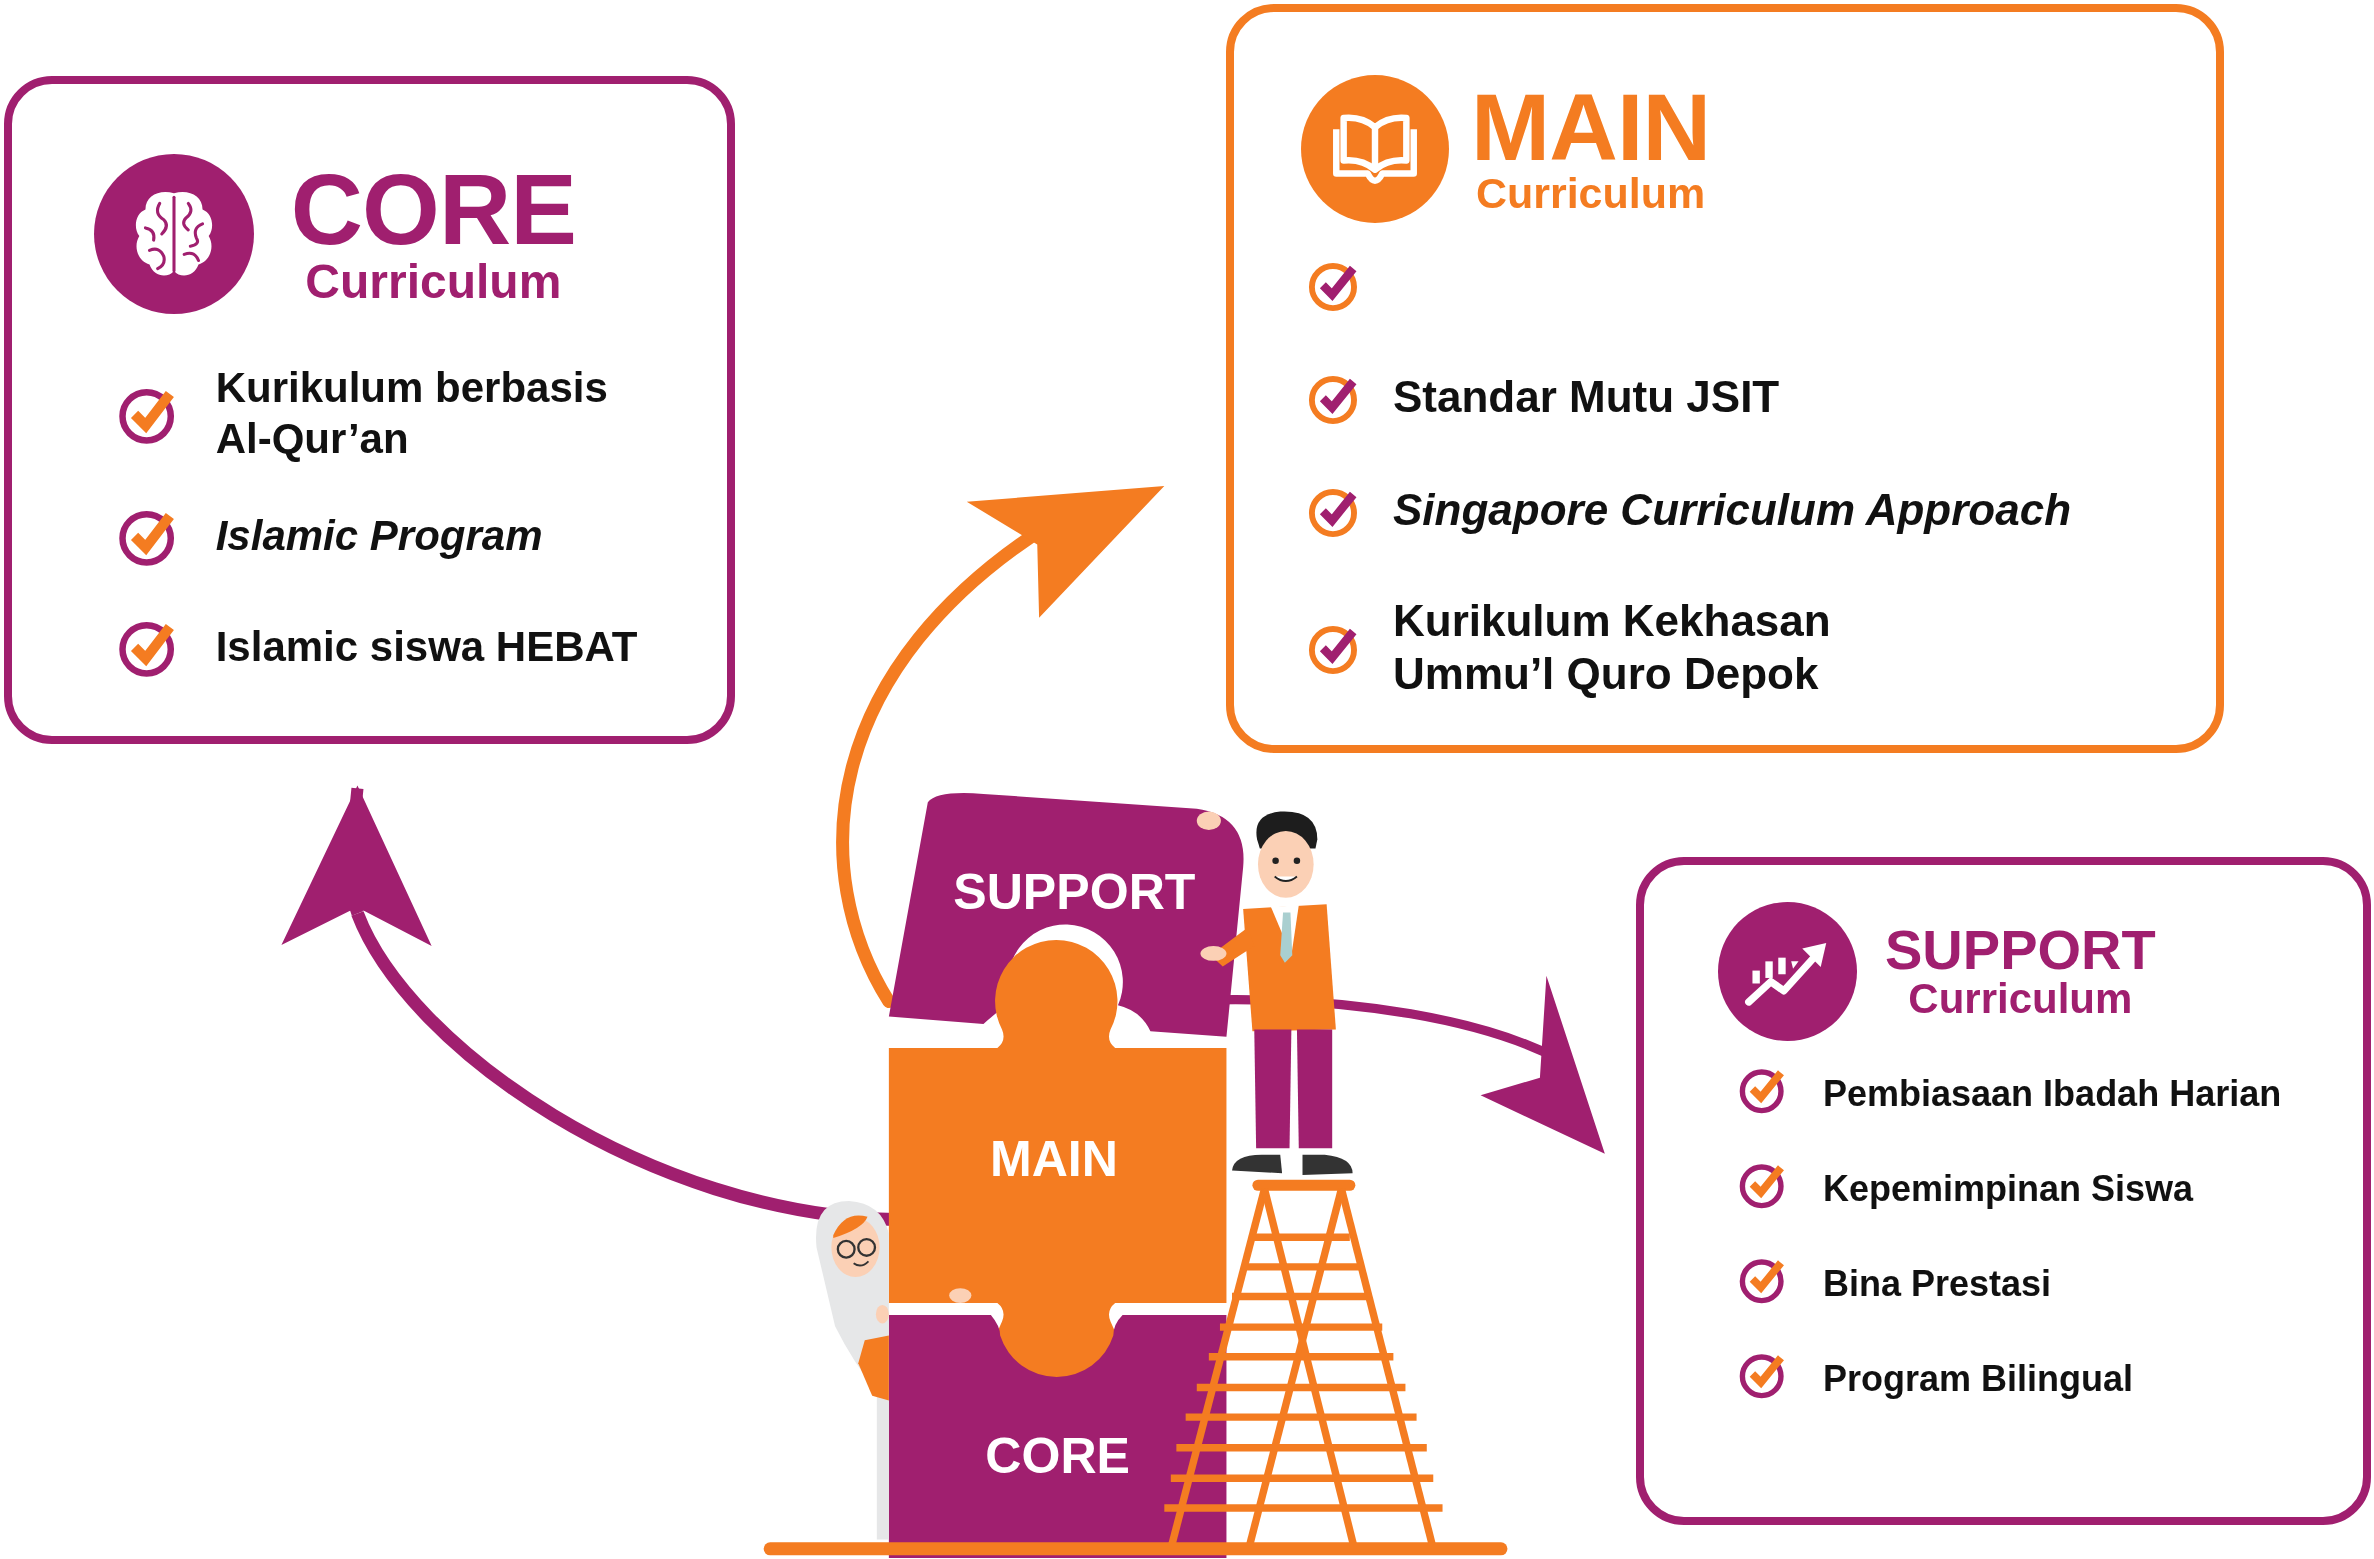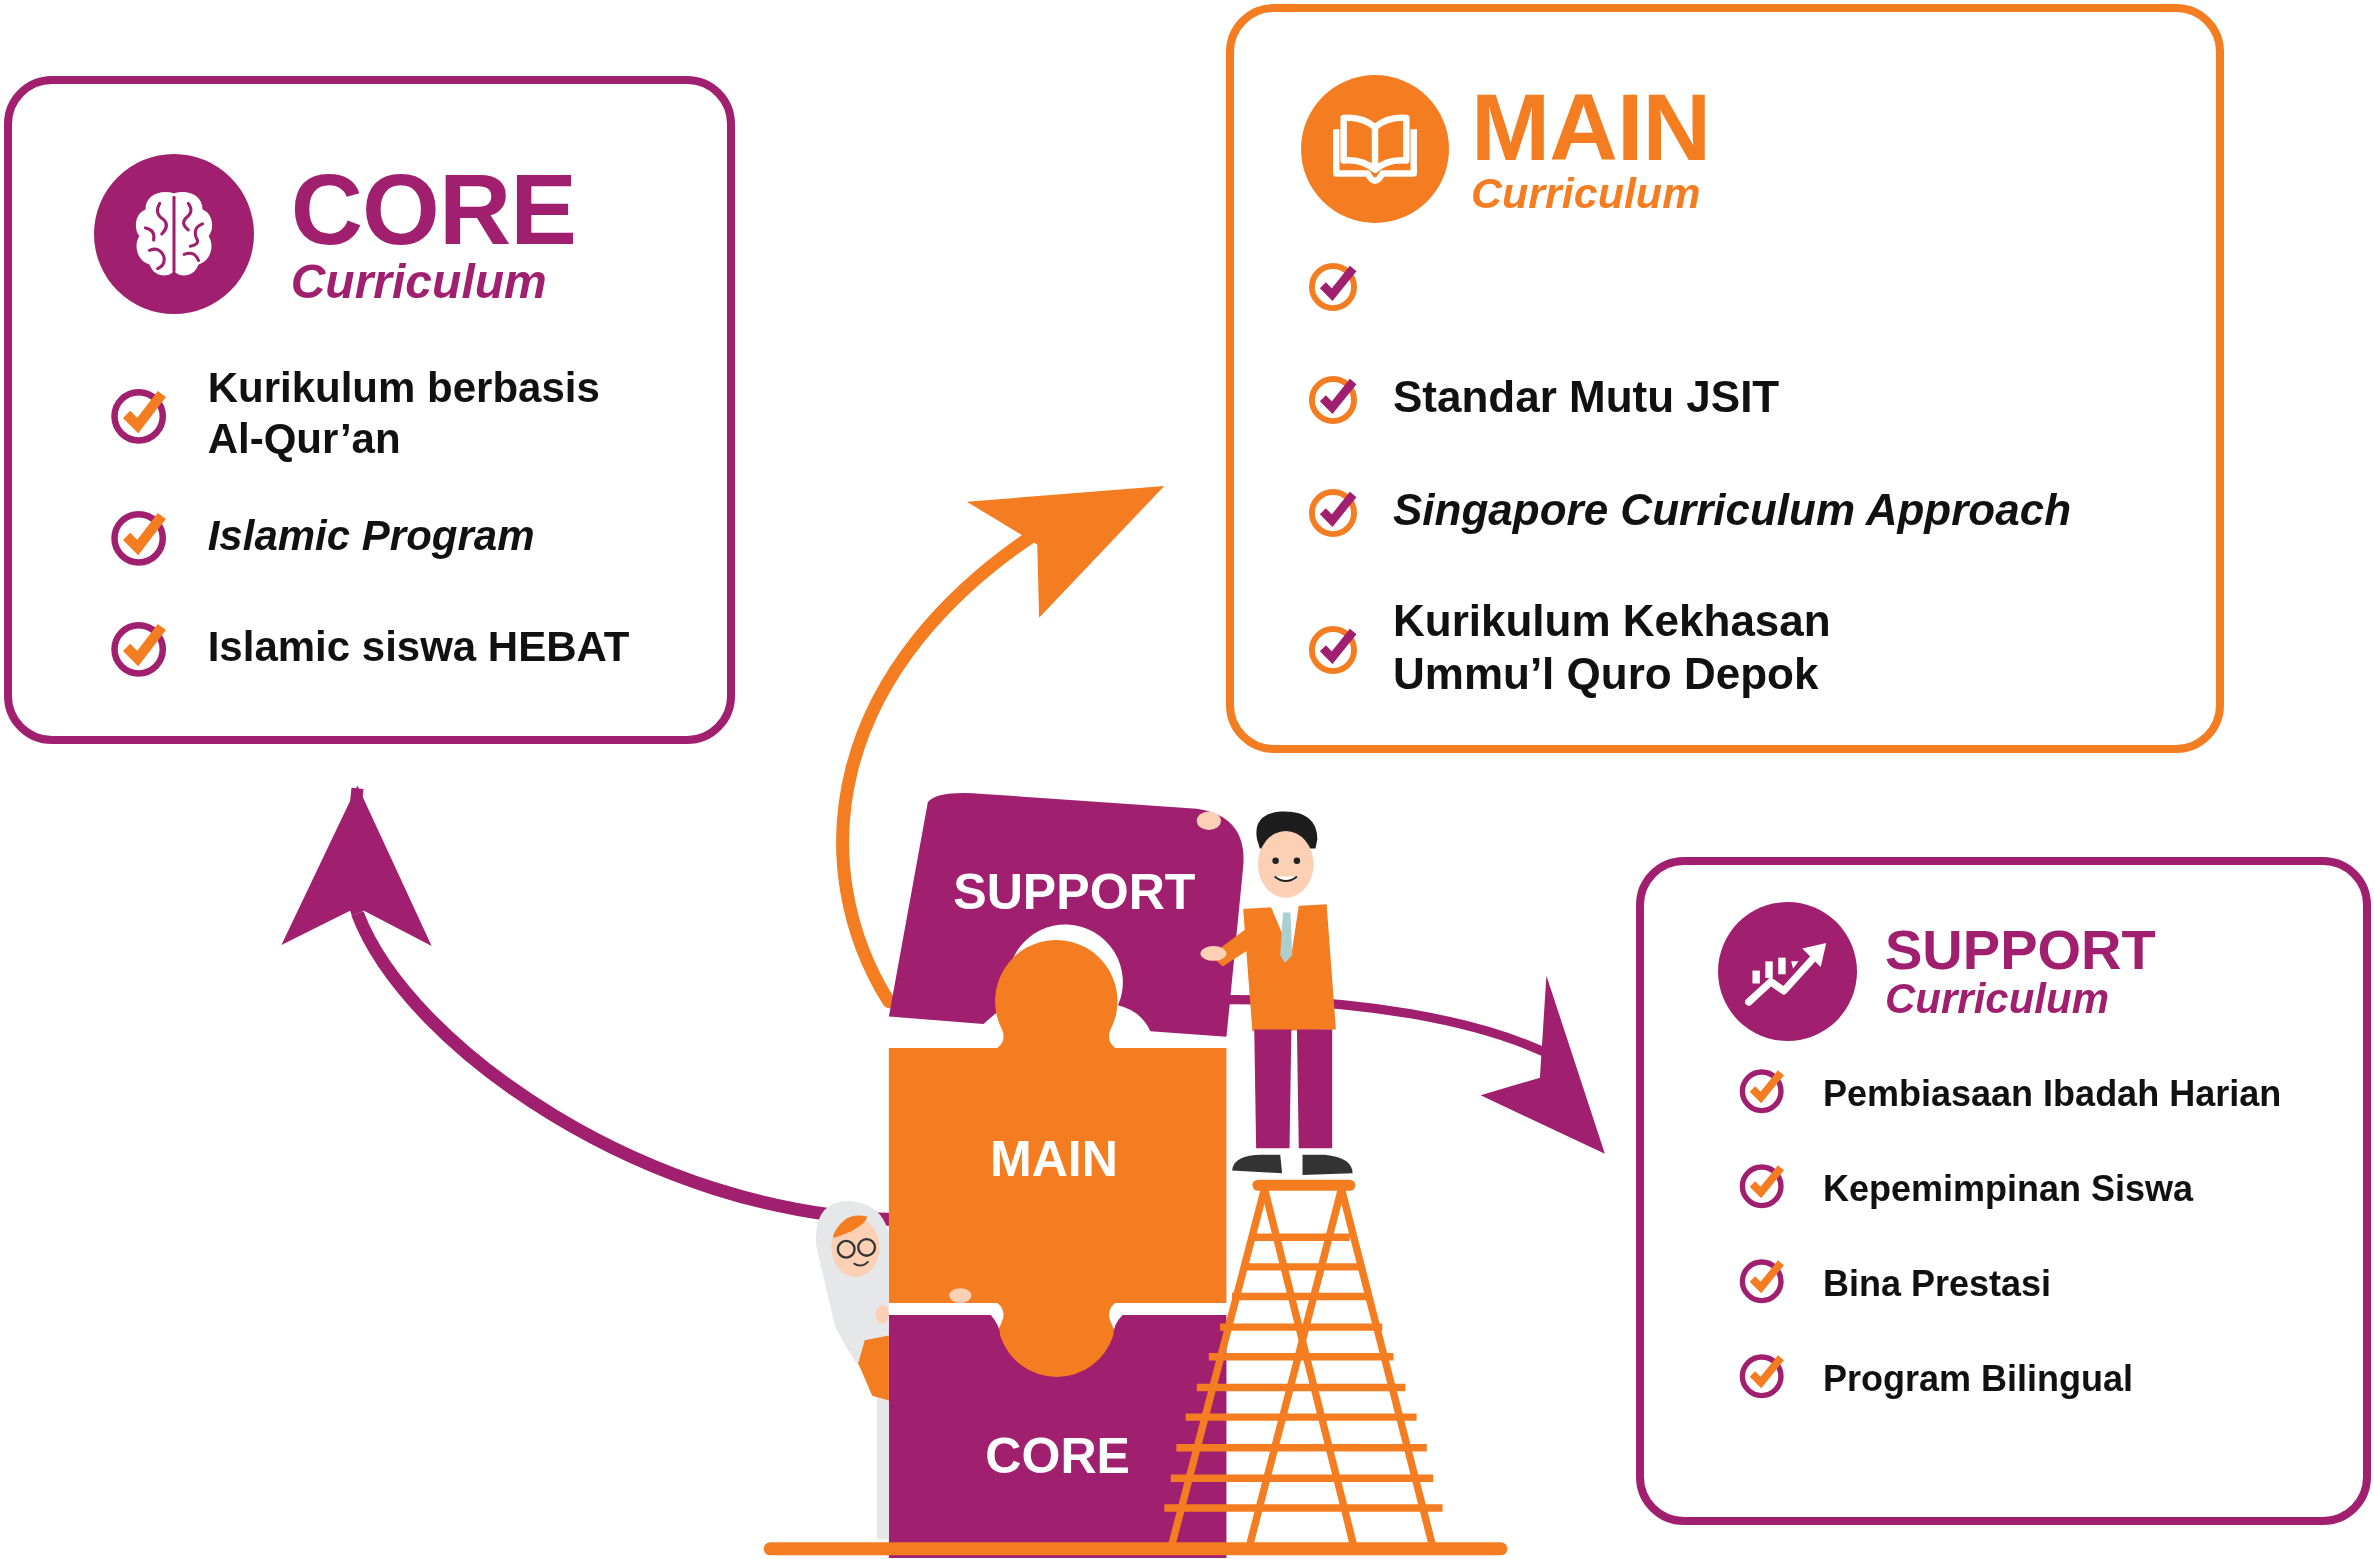--- a/index.html
+++ b/index.html
@@ -7,21 +7,21 @@
          font-family: "Liberation Sans", "DejaVu Sans", sans-serif; color: #111111; }
   .card { position: absolute; background: #ffffff; box-sizing: border-box; border-radius: 48px; }
   .card-core { left: 3.7px; top: 76px; width: 731px; height: 668px; border: 8.3px solid #a01f6f; }
   .card-main { left: 1226px; top: 3.7px; width: 998px; height: 749px; border: 8.3px solid #f47c21; }
   .card-support { left: 1636px; top: 857px; width: 735px; height: 668px; border: 8.3px solid #a01f6f; }
 
   .hdr { position: absolute; display: flex; align-items: center; }
   .badge { border-radius: 50%; display: flex; align-items: center; justify-content: center; flex: none; }
   .titles { display: flex; flex-direction: column; }
   .big { font-weight: bold; letter-spacing: -0.9px; line-height: 0.95; }
-  .sub { font-weight: bold; font-style: italic; line-height: 1; }
+  .sub { font-weight: bold; line-height: 1; text-align: center; }
 
   .core-hdr { left: 82px; top: 70px; }
   .core-hdr .badge { width: 160px; height: 160px; background: #a01f6f; margin-right: 37px; }
   .core-hdr .big { font-size: 100px; color: #a01f6f; }
   .core-hdr .sub { font-size: 48px; color: #a01f6f; margin-top: 1.9px; }
 
   .main-hdr { left: 67px; top: 63px; }
   .main-hdr .badge { width: 148px; height: 148px; background: #f47c21; margin-right: 22px; }
   .main-hdr .big { font-size: 95px; color: #f47c21; }
   .main-hdr .sub { font-size: 43px; color: #f47c21; margin-top: 0px; }
@@ -30,21 +30,21 @@
   .sup-hdr .badge { width: 139px; height: 139px; background: #a01f6f; margin-right: 28px; }
   .sup-hdr .big { font-size: 56px; color: #a01f6f; letter-spacing: 0px; }
   .sup-hdr .sub { font-size: 42px; color: #a01f6f; margin-top: 1.9px; }
 
   .list { position: absolute; margin: 0; padding: 0; list-style: none; }
   .item { display: flex; align-items: center; font-weight: bold; color: #111111; }
   .item .chk { flex: none; }
   .item .txt { line-height: 1.22; }
   .italic { font-style: italic; }
 
-  .core-list { left: 96px; top: 278px; }
+  .core-list { left: 104px; top: 278px; }
   .core-list .item { font-size: 42px; margin-bottom: 46px; }
   .core-list .item:nth-child(1) { margin-bottom: 39px; }
   .core-list .chk { width: 65px; height: 65px; margin-right: 35px; }
 
   .main-list { left: 72px; top: 243px; }
   .main-list .item { font-size: 44px; margin-bottom: 54px; }
   .main-list .chk { width: 59px; height: 59px; margin-right: 28px; }
 
   .sup-list { left: 93px; top: 197px; }
   .sup-list .item { font-size: 36px; margin-bottom: 41px; align-items: flex-end; }

